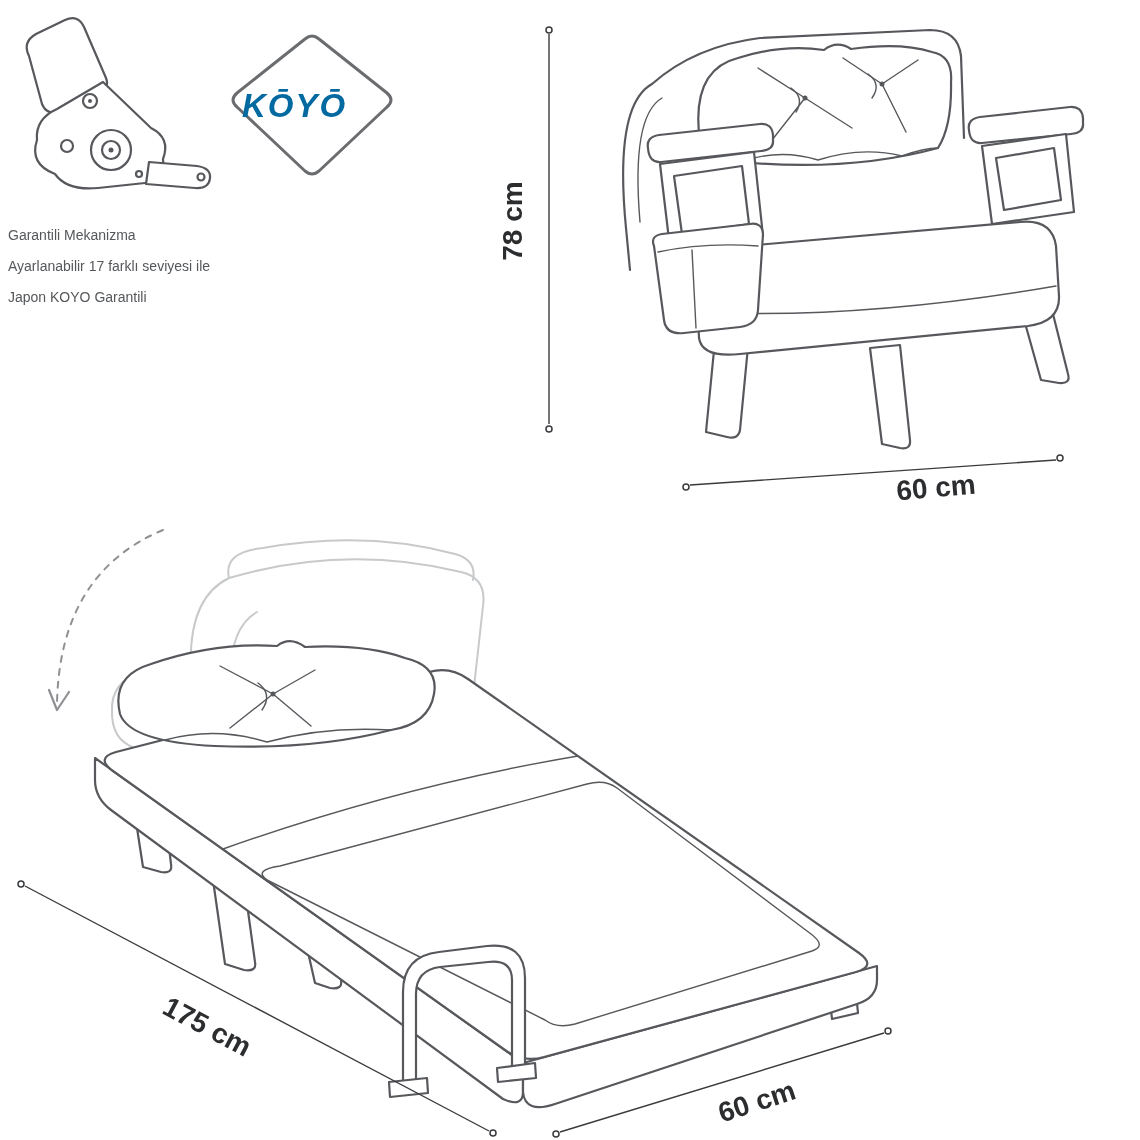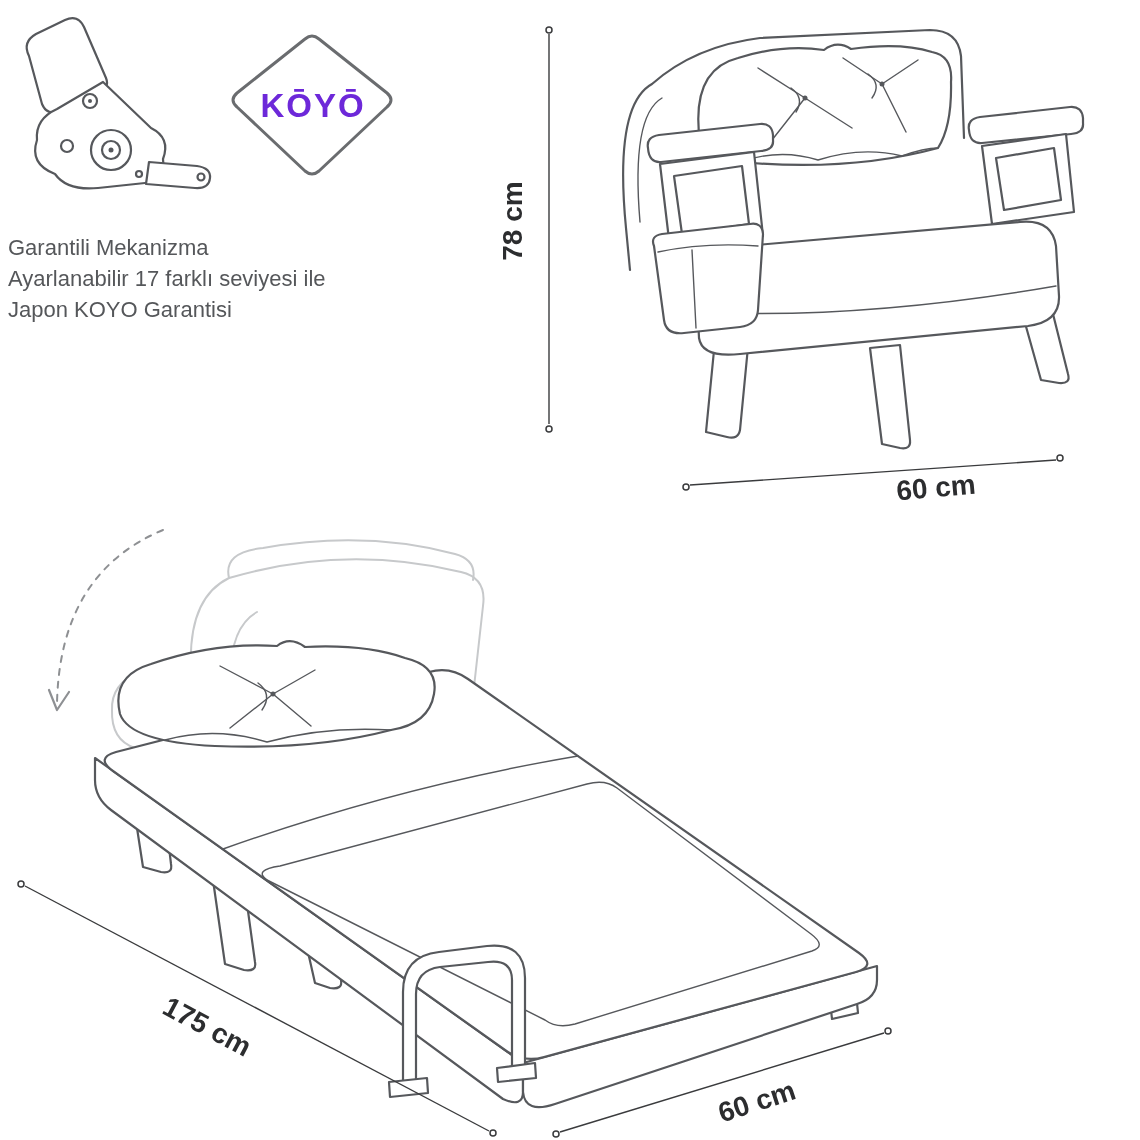--- a/index.html
+++ b/index.html
@@ -8,24 +8,24 @@
   .abs{position:absolute;}
   svg{display:block;}
   svg .ln{stroke:#56585c;stroke-width:2.2;fill:none;stroke-linecap:round;stroke-linejoin:round;}
   svg .lnt{stroke:#56585c;stroke-width:1.4;fill:none;stroke-linecap:round;stroke-linejoin:round;}
   svg .fw{fill:#ffffff;}
   svg .fd{fill:#56585c;stroke:none;}
   svg .ghost{stroke:#c7c9cb;stroke-width:2;fill:none;stroke-linecap:round;stroke-linejoin:round;}
   svg .dash{stroke:#8e9093;stroke-width:2;fill:none;stroke-dasharray:6 7;stroke-linecap:round;}
   svg .dim{stroke:#3a3b3d;stroke-width:1.4;fill:none;}
   svg .dimdot{stroke:#3a3b3d;stroke-width:1.5;fill:#fff;}
-  .features{position:absolute;left:8px;top:232px;color:#55575a;font-size:22px;line-height:31px;}
+  .features{position:absolute;left:8px;top:220px;color:#55575a;font-size:14px;line-height:31px;}
   .lbl{position:absolute;font-weight:bold;font-size:28px;color:#2c2d2f;white-space:nowrap;text-align:center;}
-  .logo-text{position:absolute;left:242px;top:87px;width:142px;text-align:center;
-             font-weight:bold;font-size:33px;letter-spacing:2px;color:#6d28d9;}
+  .logo-text{position:absolute;left:242px;top:87px;width:142px;
+             font-weight:bold;font-size:33px;letter-spacing:2px;color:#0369a1;font-style:italic;}
 </style>
 </head>
 <body>
 
 <div class="canvas">
 
   <svg class="abs" style="left:5px;top:12px;" width="212" height="205" viewBox="0 0 212 205">
     <g>
       <path class="ln fw" d="M24,44 Q17,30 31,22 L60,8 Q73,2 79,15 L101,66 Q105,76 93,81 L54,99 Q42,104 37,92 Z"></path>
     </g>
@@ -46,21 +46,21 @@
   </svg>
 
   <svg class="abs" style="left:222px;top:30px;" width="180" height="150" viewBox="0 0 180 150">
     <path d="M83,9 Q90,3 97,9 L165,63 Q173,70 165,77 L97,141 Q90,147 83,141 L15,77 Q7,70 15,63 Z" fill="none" stroke="#6a6c6f" stroke-width="3" stroke-linejoin="round"></path>
   </svg>
   <div class="logo-text">KŌYŌ</div>
 
   <div class="features">
     <div>Garantili Mekanizma</div>
     <div>Ayarlanabilir 17 farklı seviyesi ile</div>
-    <div>Japon KOYO Garantisi</div>
+    <div>Japon KOYO Garantili</div>
   </div>
 
   <svg class="abs" style="left:540px;top:24px;" width="18" height="412" viewBox="0 0 18 412">
     <line class="dim" x1="9" y1="10" x2="9" y2="400"></line>
     <circle class="dimdot" cx="9" cy="6" r="3"></circle>
     <circle class="dimdot" cx="9" cy="405" r="3"></circle>
   </svg>
   <div class="lbl" style="left:468px;top:205px;width:90px;transform:rotate(-90deg);">78 cm</div>
 
   <svg class="abs" style="left:600px;top:20px;" width="495" height="480" viewBox="0 0 495 480">

